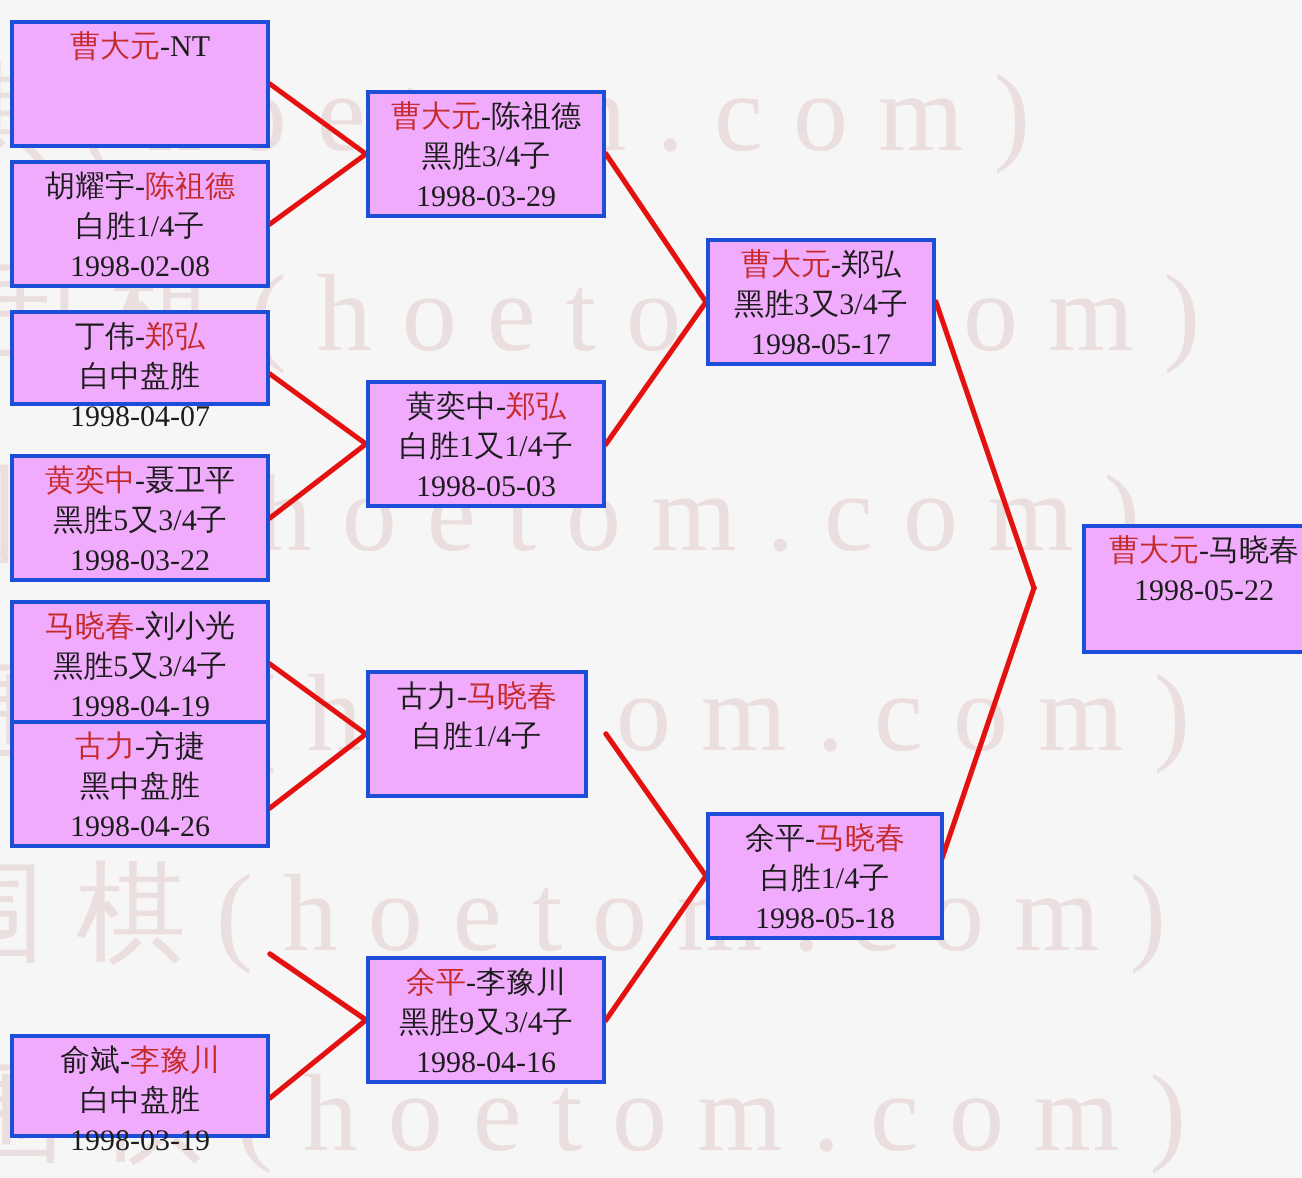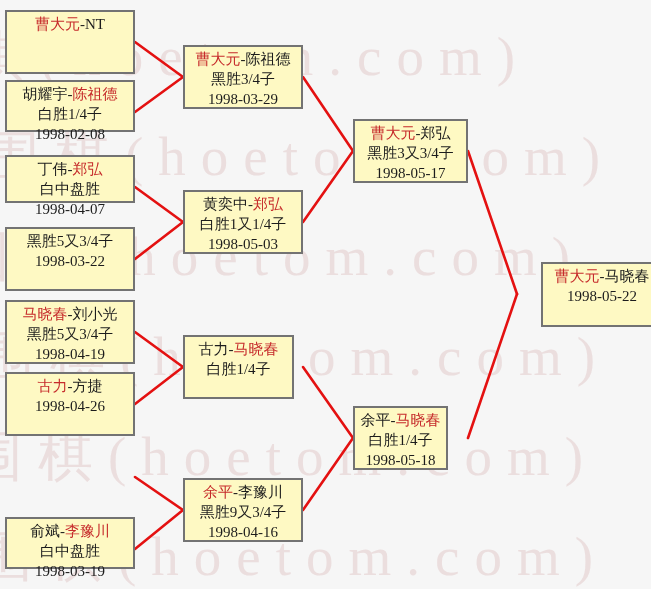--- a/index.html
+++ b/index.html
@@ -21,22 +21,22 @@
     color:rgba(205,156,156,0.26);
     user-select:none;
     pointer-events:none;
   }
   
   svg.lines{position:absolute;left:0;top:0;z-index:2;}
   
   .box{
     position:absolute;
     box-sizing:border-box;
-    border:2px solid #737373;
-    background:#fef9c3;
+    border:2px solid #1d4ed8;
+    background:#f0abfc;
     z-index:3;
     text-align:center;
     font-size:15px;
     line-height:20px;
     color:#1c1c1c;
     padding-top:2px;
   }
   .box .red{color:#c62b2b;}
   .box .players, .box .result, .box .date{
     white-space:nowrap;
@@ -71,41 +71,43 @@
       <line x1="468" y1="151" x2="517" y2="294"></line>
       <line x1="468" y1="438" x2="517" y2="294"></line>
     </g>
   </svg>
 
   <div class="box" style="left:5px;top:10px;width:130px;height:64px">
     <div class="players"><span></span><span class="red">曹大元</span><span>-NT</span></div>
     <div class="result"></div>
     <div class="date"></div>
   </div>
-  <div class="box" style="left:5px;top:80px;width:130px;height:52px">
+  <div class="box" style="left:5px;top:80px;width:130px;height:64px">
     <div class="players"><span>胡耀宇-</span><span class="red">陈祖德</span><span></span></div>
     <div class="result">白胜1/4子</div>
     <div class="date">1998-02-08</div>
   </div>
   <div class="box" style="left:5px;top:155px;width:130px;height:48px">
     <div class="players"><span>丁伟-</span><span class="red">郑弘</span><span></span></div>
     <div class="result">白中盘胜</div>
     <div class="date">1998-04-07</div>
   </div>
   <div class="box" style="left:5px;top:227px;width:130px;height:64px">
+    <div class="players"><span></span><span class="red">黄奕中</span><span>-聂卫平</span></div>
     <div class="result">黑胜5又3/4子</div>
     <div class="date">1998-03-22</div>
   </div>
   <div class="box" style="left:5px;top:300px;width:130px;height:64px">
     <div class="players"><span></span><span class="red">马晓春</span><span>-刘小光</span></div>
     <div class="result">黑胜5又3/4子</div>
     <div class="date">1998-04-19</div>
   </div>
-  <div class="box" style="left:5px;top:372px;width:130px;height:64px">
+  <div class="box" style="left:5px;top:360px;width:130px;height:64px">
     <div class="players"><span></span><span class="red">古力</span><span>-方捷</span></div>
+    <div class="result">黑中盘胜</div>
     <div class="date">1998-04-26</div>
   </div>
   <div class="box" style="left:5px;top:517px;width:130px;height:52px">
     <div class="players"><span>俞斌-</span><span class="red">李豫川</span><span></span></div>
     <div class="result">白中盘胜</div>
     <div class="date">1998-03-19</div>
   </div>
 
   <div class="box" style="left:183px;top:45px;width:120px;height:64px">
     <div class="players"><span></span><span class="red">曹大元</span><span>-陈祖德</span></div>
@@ -125,21 +127,21 @@
     <div class="players"><span></span><span class="red">余平</span><span>-李豫川</span></div>
     <div class="result">黑胜9又3/4子</div>
     <div class="date">1998-04-16</div>
   </div>
 
   <div class="box" style="left:353px;top:119px;width:115px;height:64px">
     <div class="players"><span></span><span class="red">曹大元</span><span>-郑弘</span></div>
     <div class="result">黑胜3又3/4子</div>
     <div class="date">1998-05-17</div>
   </div>
-  <div class="box" style="left:353px;top:406px;width:95px;height:64px">
+  <div class="box" style="left:353px;top:406px;width:119px;height:64px">
     <div class="players"><span>余平-</span><span class="red">马晓春</span><span></span></div>
     <div class="result">白胜1/4子</div>
     <div class="date">1998-05-18</div>
   </div>
 
   <div class="box" style="left:541px;top:262px;width:122px;height:65px">
     <div class="players"><span></span><span class="red">曹大元</span><span>-马晓春</span></div>
     <div class="date">1998-05-22</div>
   </div>
 

